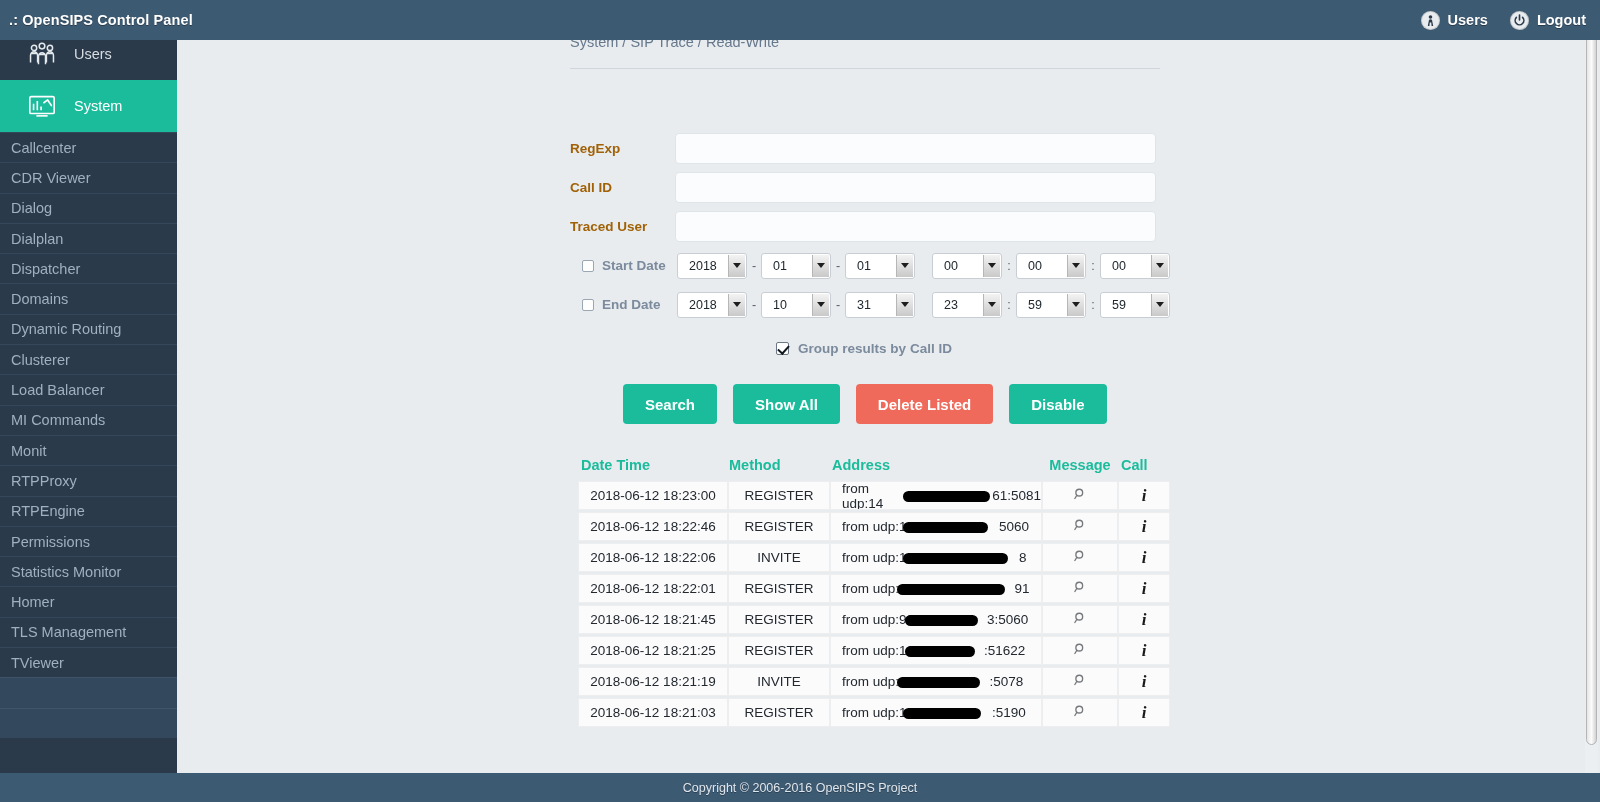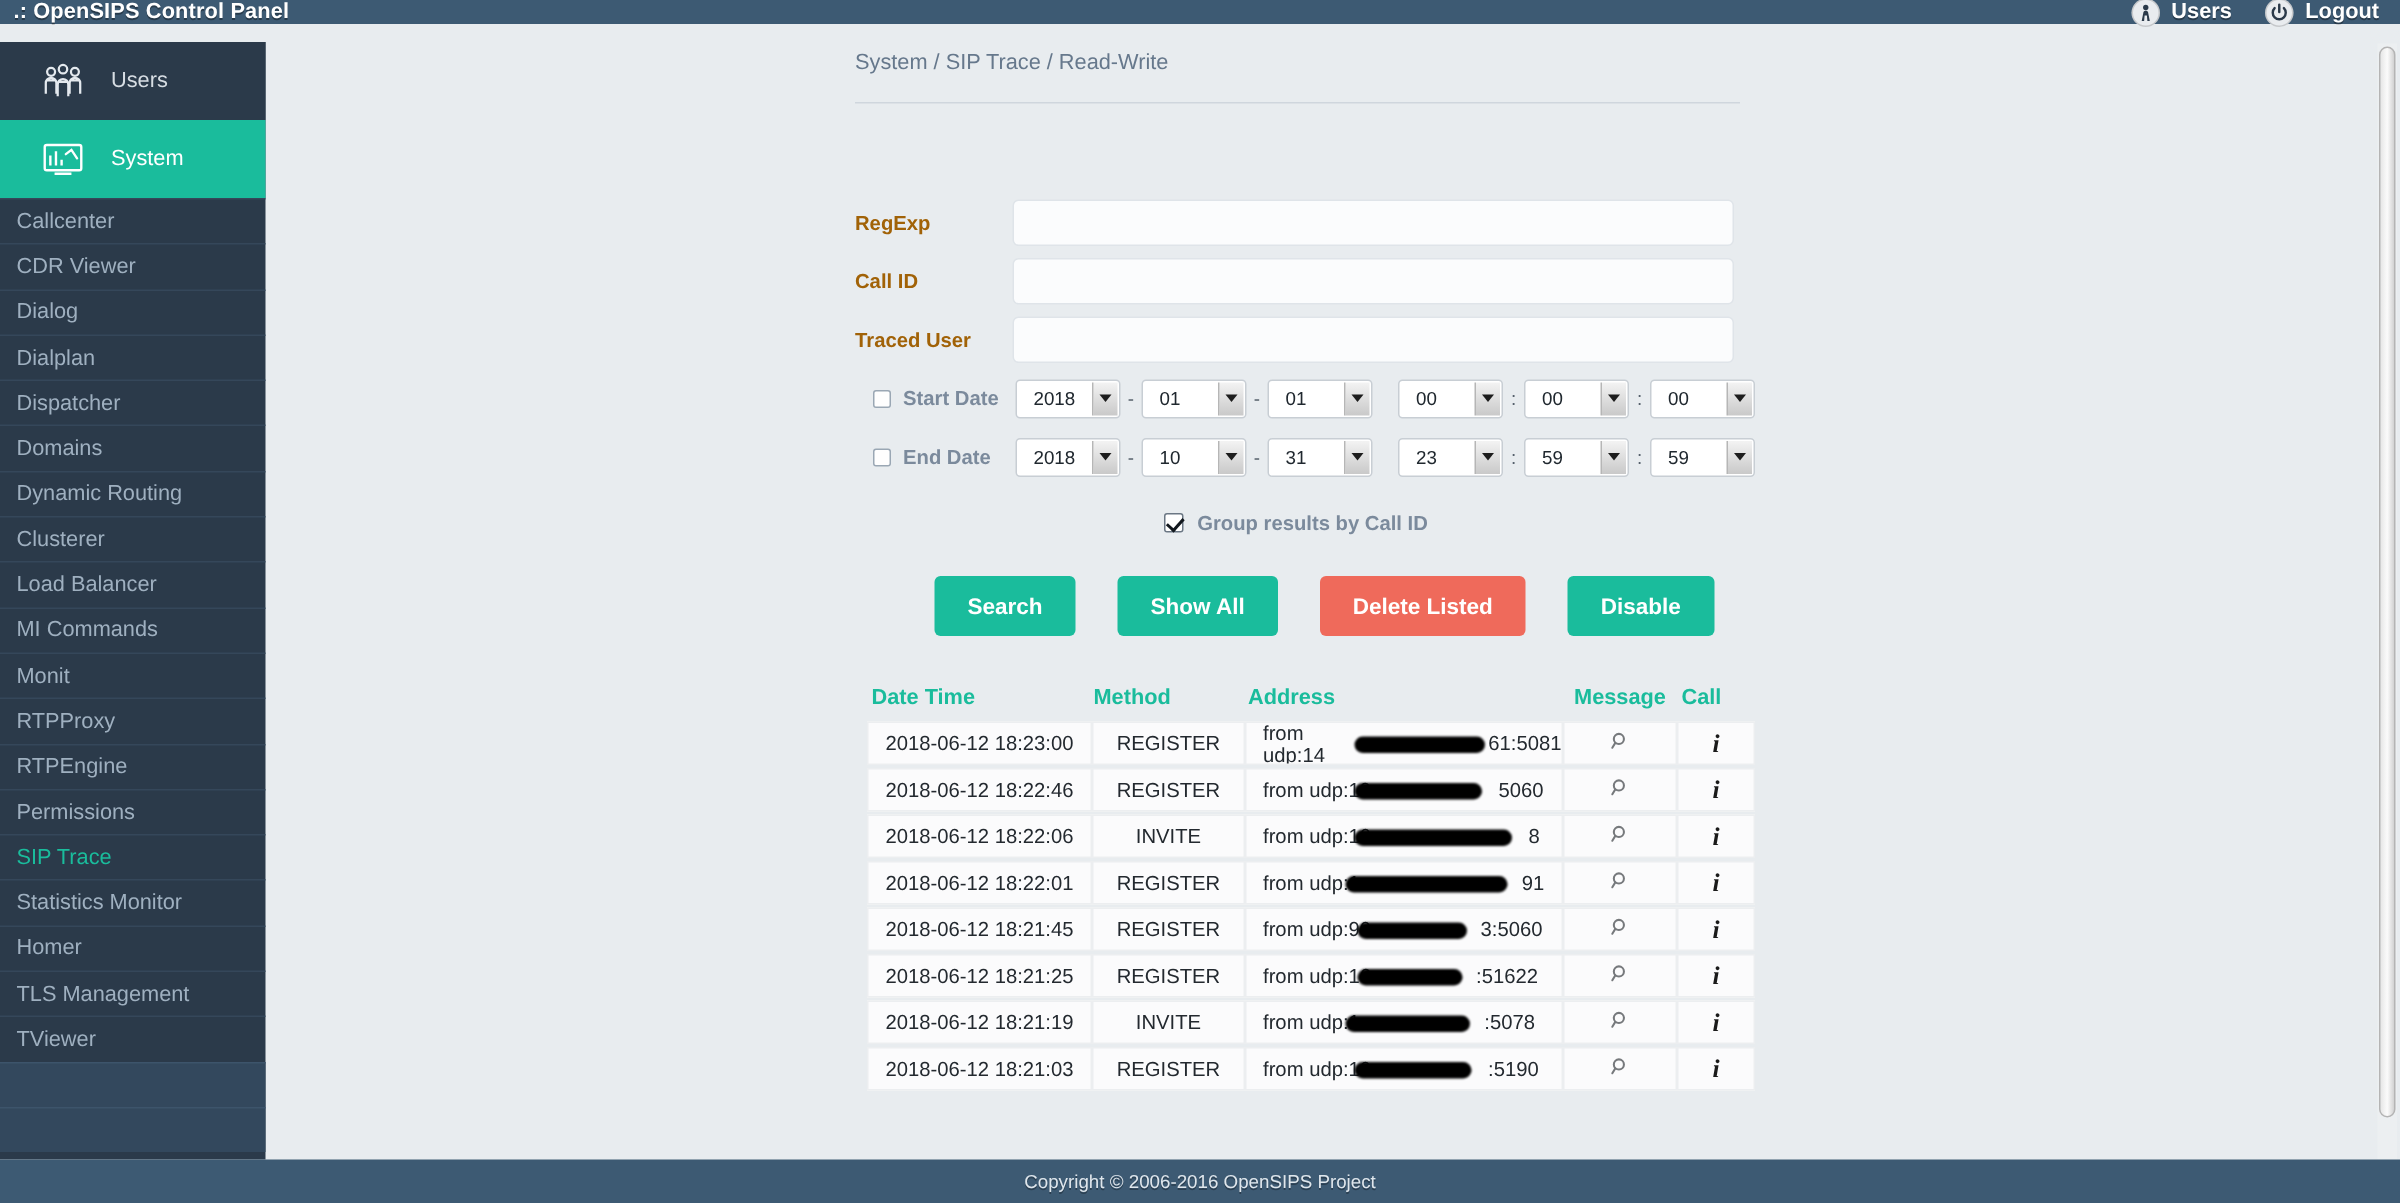--- a/index.html
+++ b/index.html
@@ -7,21 +7,21 @@
     margin: 0; padding: 0;
     width: 1600px; height: 802px;
     overflow: hidden;
     background: #e8ecef;
     font-family: "Liberation Sans", sans-serif;
   }
 
   
   #topbar {
     position: absolute; top: 0; left: 0;
-    width: 1600px; height: 16px;
+    width: 1600px; height: 40px;
     background: #3d5a73;
     display: flex; align-items: center;
     z-index: 40;
   }
   #brand {
     color: #ffffff;
     font-size: 14.5px;
     font-weight: bold;
     padding-left: 9px;
     letter-spacing: 0.1px;
@@ -191,21 +191,21 @@
     width: 5px; height: 9px;
     border: solid #12181e;
     border-width: 0 2px 2px 0;
     transform: rotate(42deg);
   }
   #grouplabel { font-size: 13.5px; font-weight: bold; color: #7b8a9c; }
 
   
   #buttons {
     display: flex; align-items: center;
-    gap: 28px;
+    gap: 16px;
     margin-top: 28px;
     margin-left: 53px;
   }
   .btn {
     height: 40px;
     border: none;
     border-radius: 4px;
     color: #ffffff;
     font-size: 15px;
     font-weight: bold;
@@ -386,23 +386,20 @@
       </div>
       <div class="side-item">
         <span>RTPProxy</span>
       </div>
       <div class="side-item">
         <span>RTPEngine</span>
       </div>
       <div class="side-item">
         <span>Permissions</span>
       </div>
-      <div class="side-item active">
-        <span>SIP Trace</span>
-      </div>
       <div class="side-item">
         <span>Statistics Monitor</span>
       </div>
       <div class="side-item">
         <span>Homer</span>
       </div>
       <div class="side-item">
         <span>TLS Management</span>
       </div>
       <div class="side-item">

